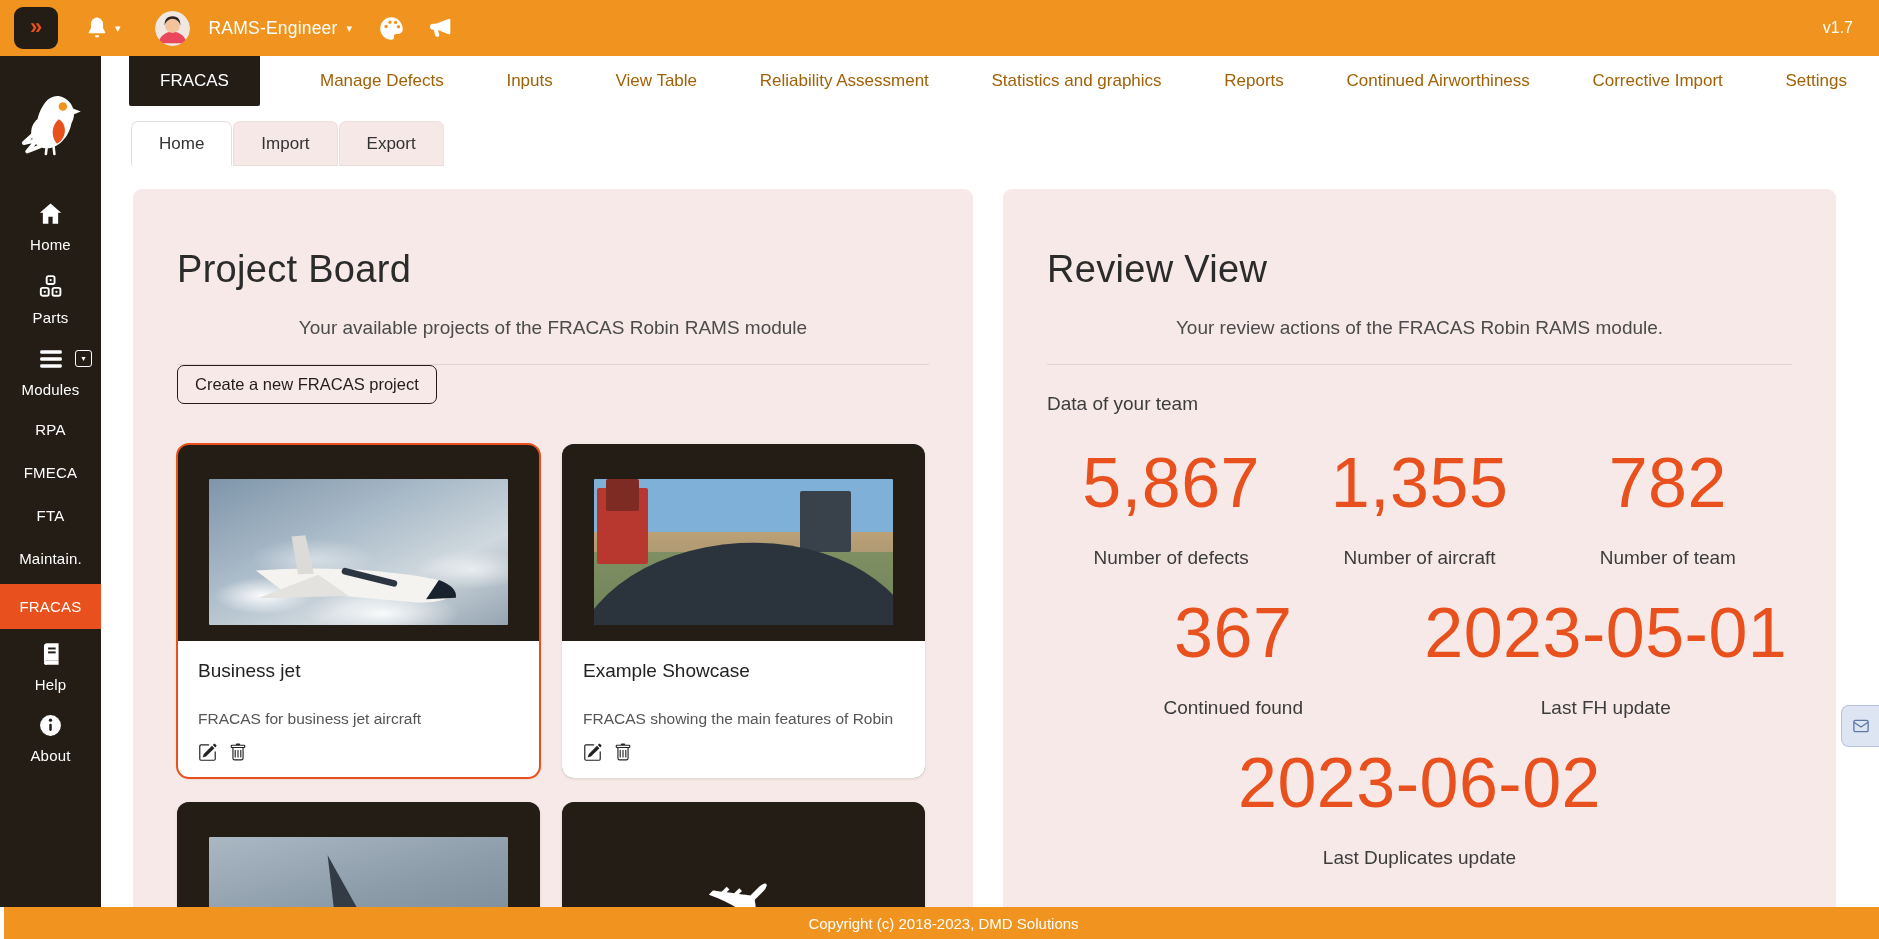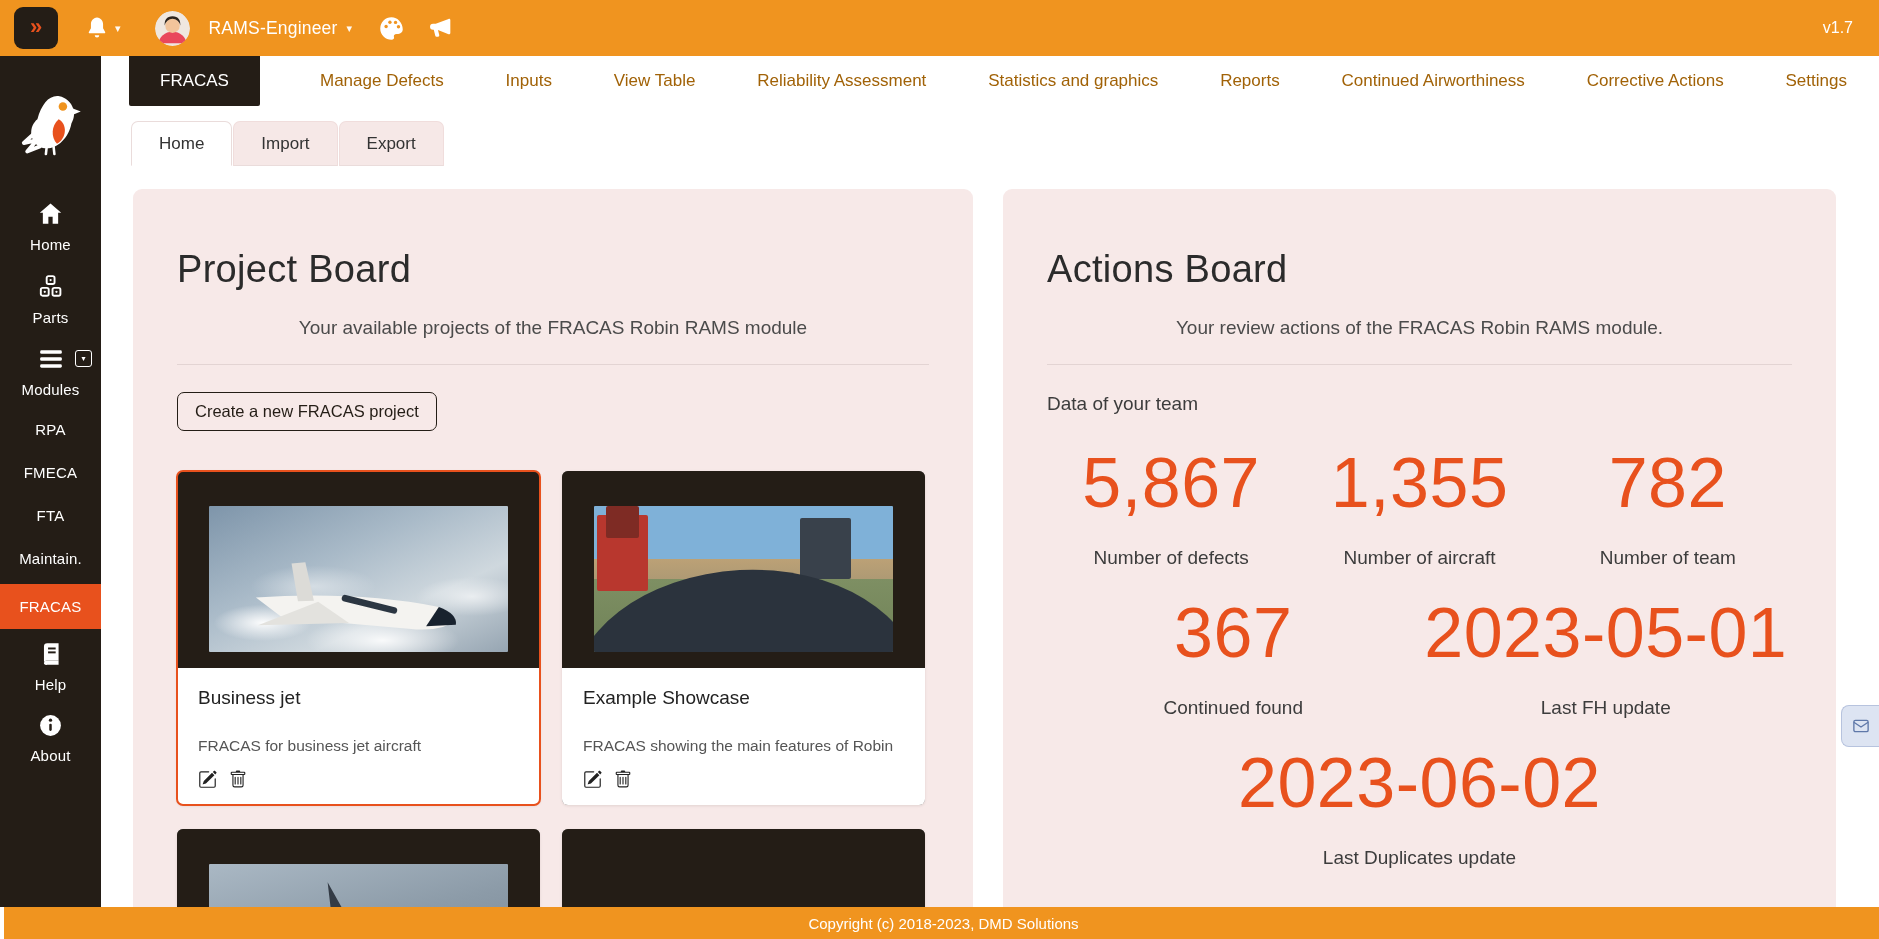--- a/index.html
+++ b/index.html
@@ -71,26 +71,26 @@
     position:absolute;top:189px;background:#F7E9E8;border-radius:9px;overflow:hidden;
   }
   .panel.project{left:133px;width:840px;height:760px;}
   .panel.review{left:1003px;width:833px;height:760px;}
   .panel-inner{padding:34px 44px 0;}
   .panel-title{font-size:38px;color:#2B2B2B;font-weight:400;letter-spacing:.3px;}
   .panel-subtitle{font-size:19px;color:#4B4B4B;margin-top:15px;text-align:center;}
   .panel-divider{border:none;border-top:1px solid #E3D4D3;margin:25px 0 0;}
   
   .create-btn{
-    margin-top:27px;background:transparent;border:1px solid #241D16;border-radius:7px;
+    background:transparent;border:1px solid #241D16;border-radius:7px;
     color:#241D16;font-size:16.5px;padding:9px 17px;cursor:pointer;font-family:inherit;
   }
   .cards{margin-top:40px;display:grid;grid-template-columns:363px 363px;gap:24px 22px;}
   .card{
-    background:#737373;border-radius:6px;overflow:hidden;cursor:pointer;
+    background:#737373;border-radius:12px;overflow:hidden;cursor:pointer;
     box-shadow:0 1px 3px rgba(40,20,10,.10);
   }
   .card.selected{outline:2.5px solid #E8511D;outline-offset:-1px;}
   .card-img{
     height:197px;background:#241D16;display:flex;align-items:center;justify-content:center;
     padding:35px 32px 16px;box-sizing:border-box;
   }
   .photo{position:relative;width:100%;height:100%;overflow:hidden;border-radius:1px;}
   .photo svg{position:absolute;}
   .photo-jet{
@@ -276,21 +276,21 @@
 <nav class="nav">
   <div class="nav-item active"><span>FRACAS</span></div>
   <div class="nav-rest">
     <div class="nav-item"><span>Manage Defects</span></div>
     <div class="nav-item"><span>Inputs</span></div>
     <div class="nav-item"><span>View Table</span></div>
     <div class="nav-item"><span>Reliability Assessment</span></div>
     <div class="nav-item"><span>Statistics and graphics</span></div>
     <div class="nav-item"><span>Reports</span></div>
     <div class="nav-item"><span>Continued Airworthiness</span></div>
-    <div class="nav-item"><span>Corrective Actions</span></div>
+    <div class="nav-item"><span>Corrective Import</span></div>
     <div class="nav-item"><span>Settings</span></div>
   </div>
 </nav>
 
 <div class="tabs">
   <div class="tab active">
       <span>Home</span>
     </div>
   <div class="tab">
       <span>Import</span>
@@ -391,21 +391,21 @@
         </div>
 
       </div>
 
     </div>
   </div>
 </section>
 
 <section class="panel review">
   <div class="panel-inner">
-    <h1 class="panel-title">Actions Board</h1>
+    <h1 class="panel-title">Review View</h1>
     <div class="panel-subtitle">Your review actions of the FRACAS Robin RAMS module.</div>
     <hr class="panel-divider">
     <div class="section-label">Data of your team</div>
 
     <div class="stats-row r1">
       <div>
         <div class="stat-value">5,867</div>
         <div class="stat-label">Number of defects</div>
       </div>
       <div>

